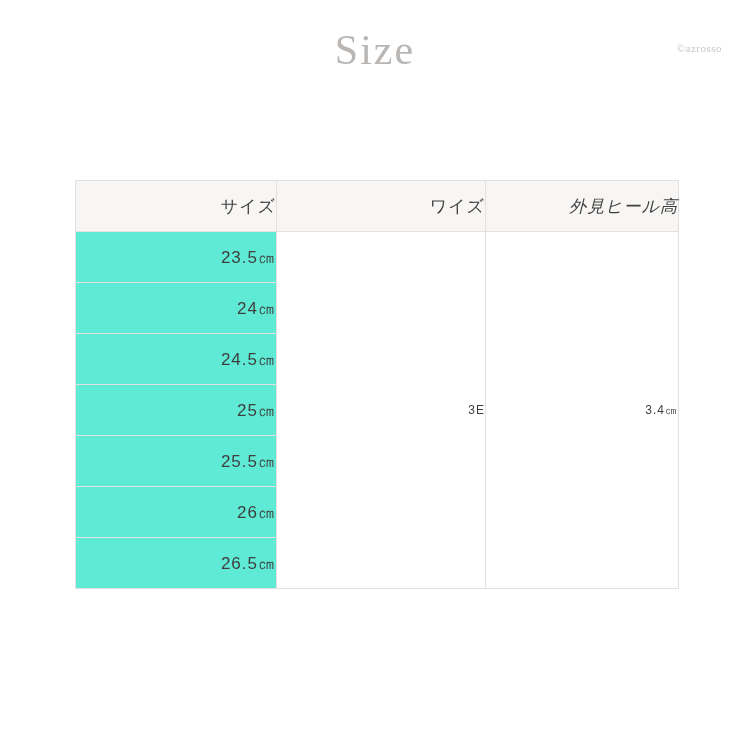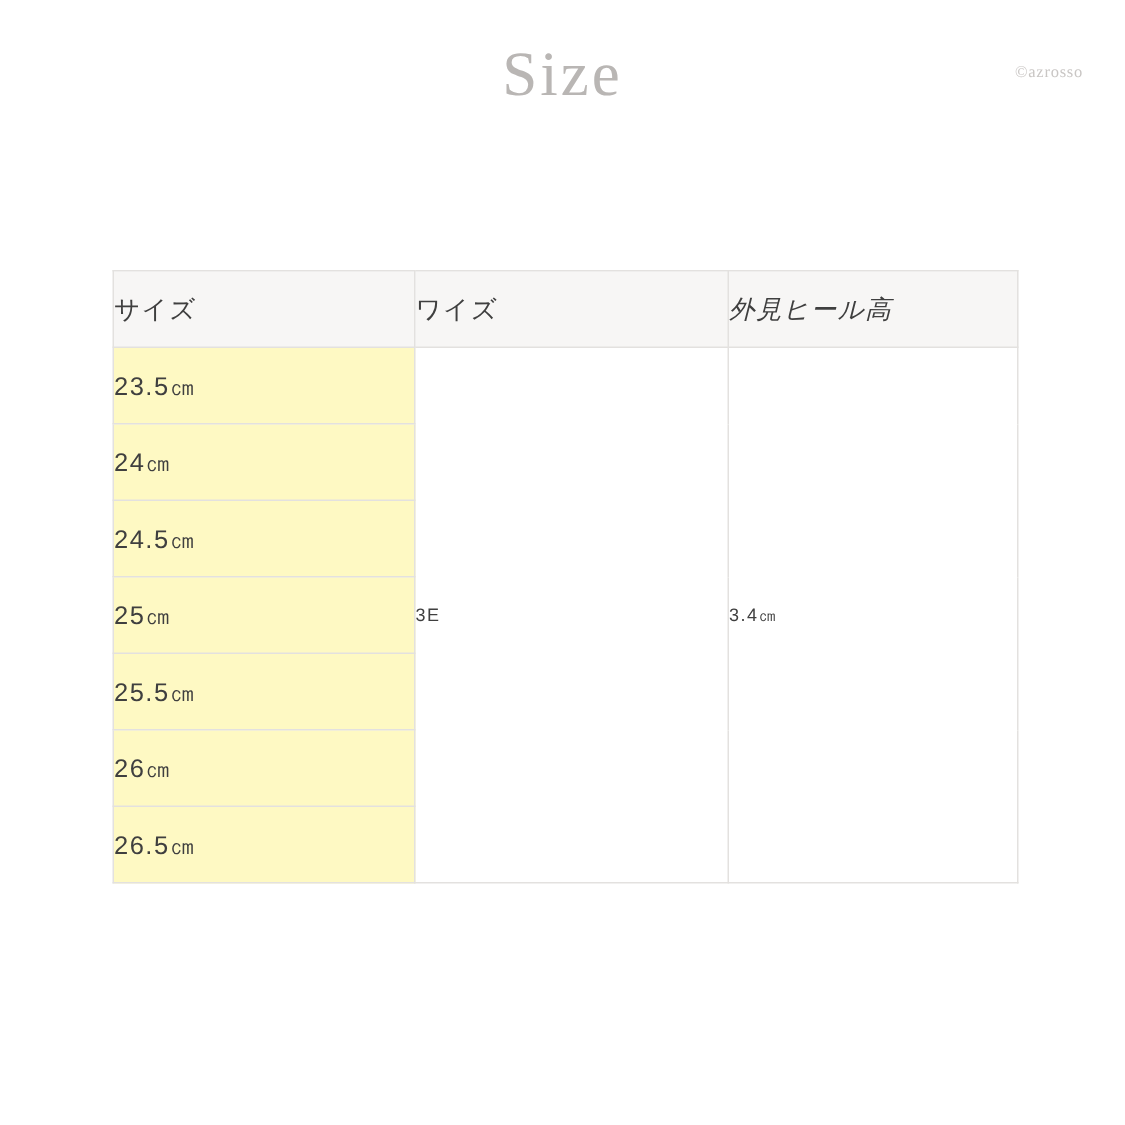--- a/index.html
+++ b/index.html
@@ -48,36 +48,36 @@
     width: 600px;
   }
   table.size-table {
     border-collapse: collapse;
     width: 600px;
     table-layout: fixed;
   }
   table.size-table td,
   table.size-table th {
     border: 1px solid #e3e1df;
-    text-align: left;
+    text-align: right;
     font-weight: normal;
     color: #3f3f3f;
     font-size: 17px;
     padding: 0;
   }
   thead th {
     height: 50px;
     background: #f7f6f5;
     font-size: 16px;
     letter-spacing: 1px;
     color: #3a3a3a;
   }
   tbody td.size-cell {
     height: 50px;
-    background: #fef9c3;
+    background: #5eead4;
     letter-spacing: 1px;
     font-size: 17px;
   }
   tbody td.merged {
     background: #ffffff;
     vertical-align: middle;
     font-size: 12px;
     letter-spacing: 1px;
   }
   .col-size { width: 200px; }

